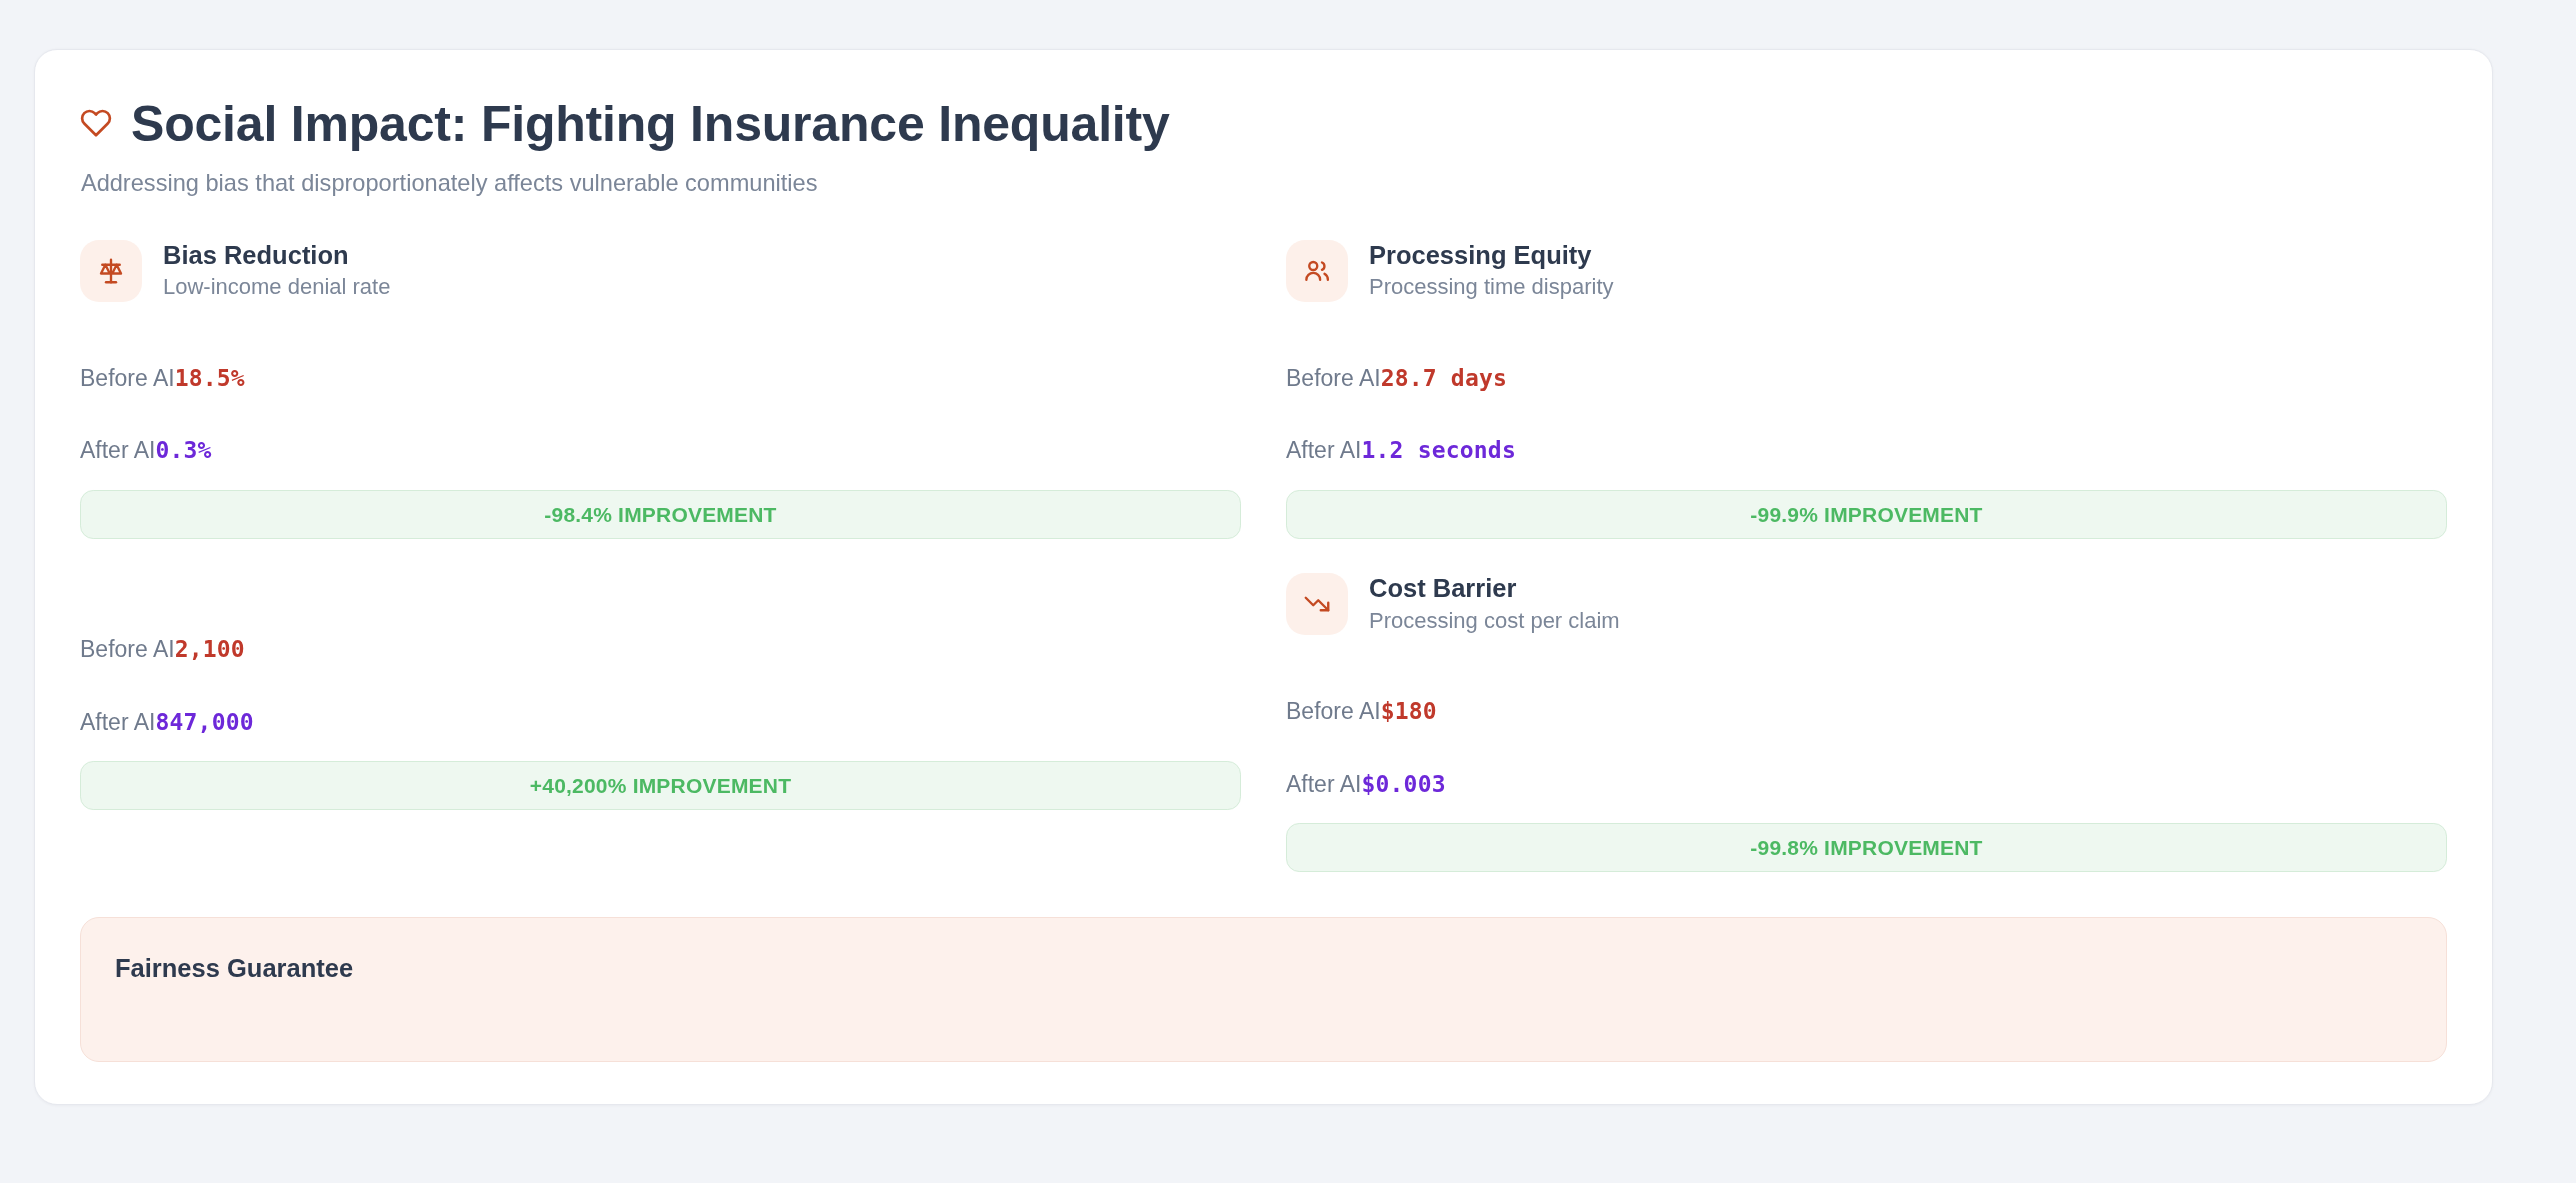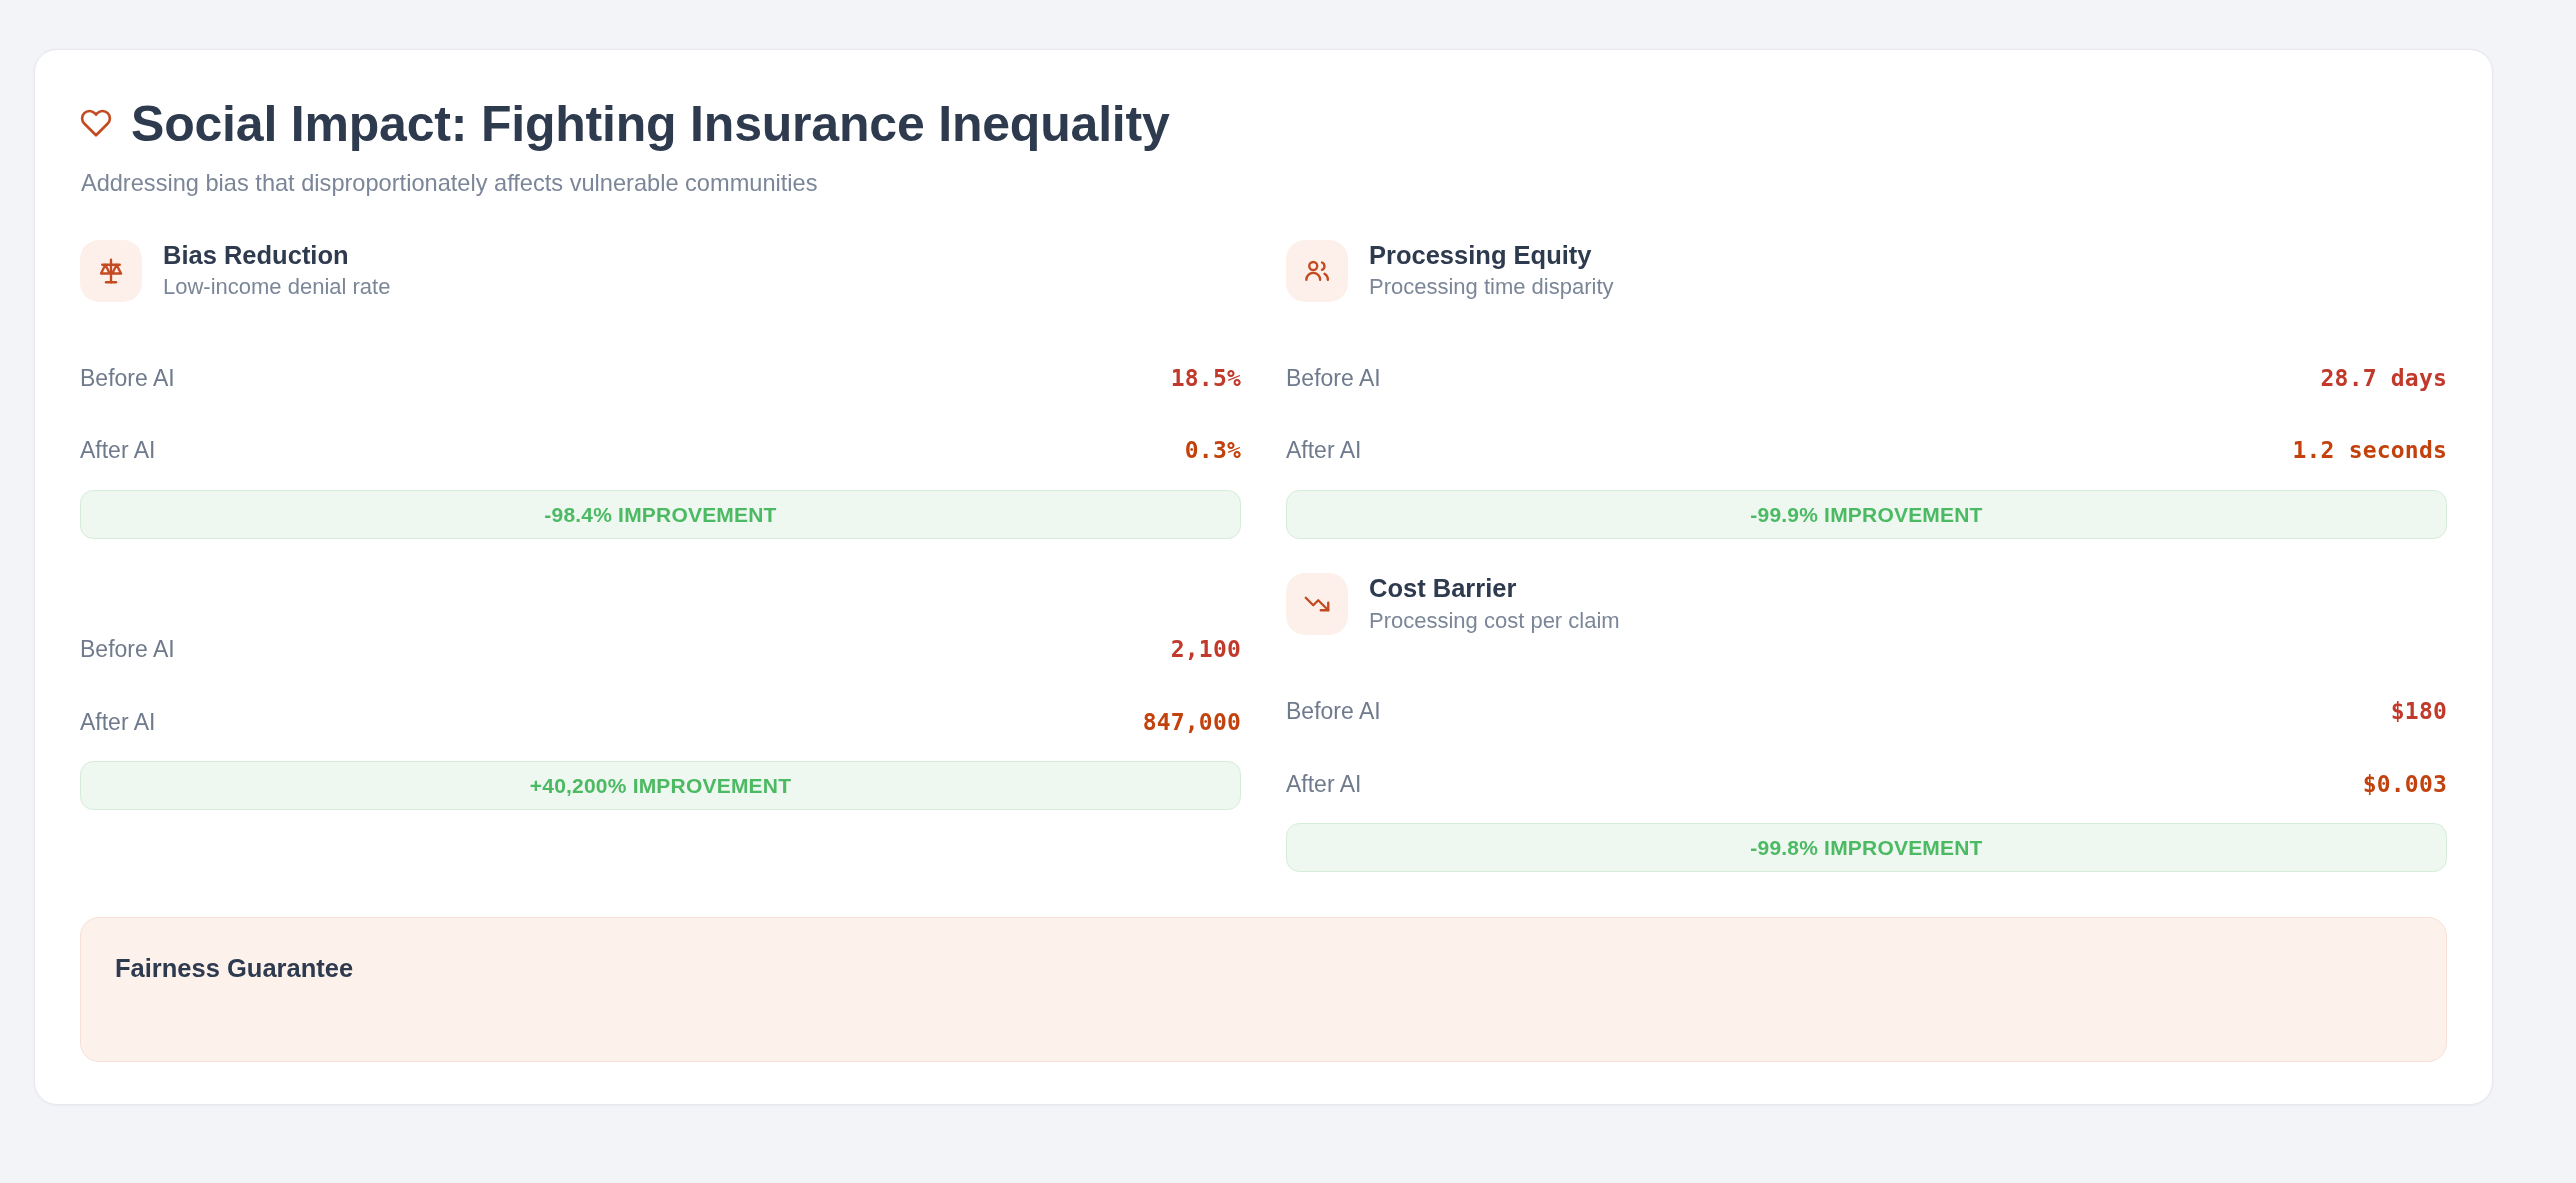--- a/index.html
+++ b/index.html
@@ -96,39 +96,39 @@
     font-size: 22px;
     color: #7b8698;
     line-height: 1.1;
   }
 
   .metric-rows { margin-top: 23.6px; }
 
   .metric-row {
     display: flex;
     align-items: baseline;
-    justify-content: space-between;
+    justify-content: flex-start;
     padding: 5.7px 0;
   }
 
   .row-label {
     font-size: 23px;
     color: #6f7a8c;
   }
 
   .row-value {
     font-family: "DejaVu Sans Mono", "Liberation Mono", monospace;
     font-size: 23px;
     font-weight: bold;
     letter-spacing: 0.2px;
     margin-top: 34px;
   }
 
   .row-value.before { color: #c0392b; }
-  .row-value.after  { color: #c2410c; }
+  .row-value.after  { color: #6d28d9; }
 
   .improvement-badge {
     margin-top: 20px;
     background: #eef8f0;
     border: 0.9px solid #d5ecd9;
     border-radius: 13.2px;
     height: 49px;
     display: flex;
     align-items: center;
     justify-content: center;

